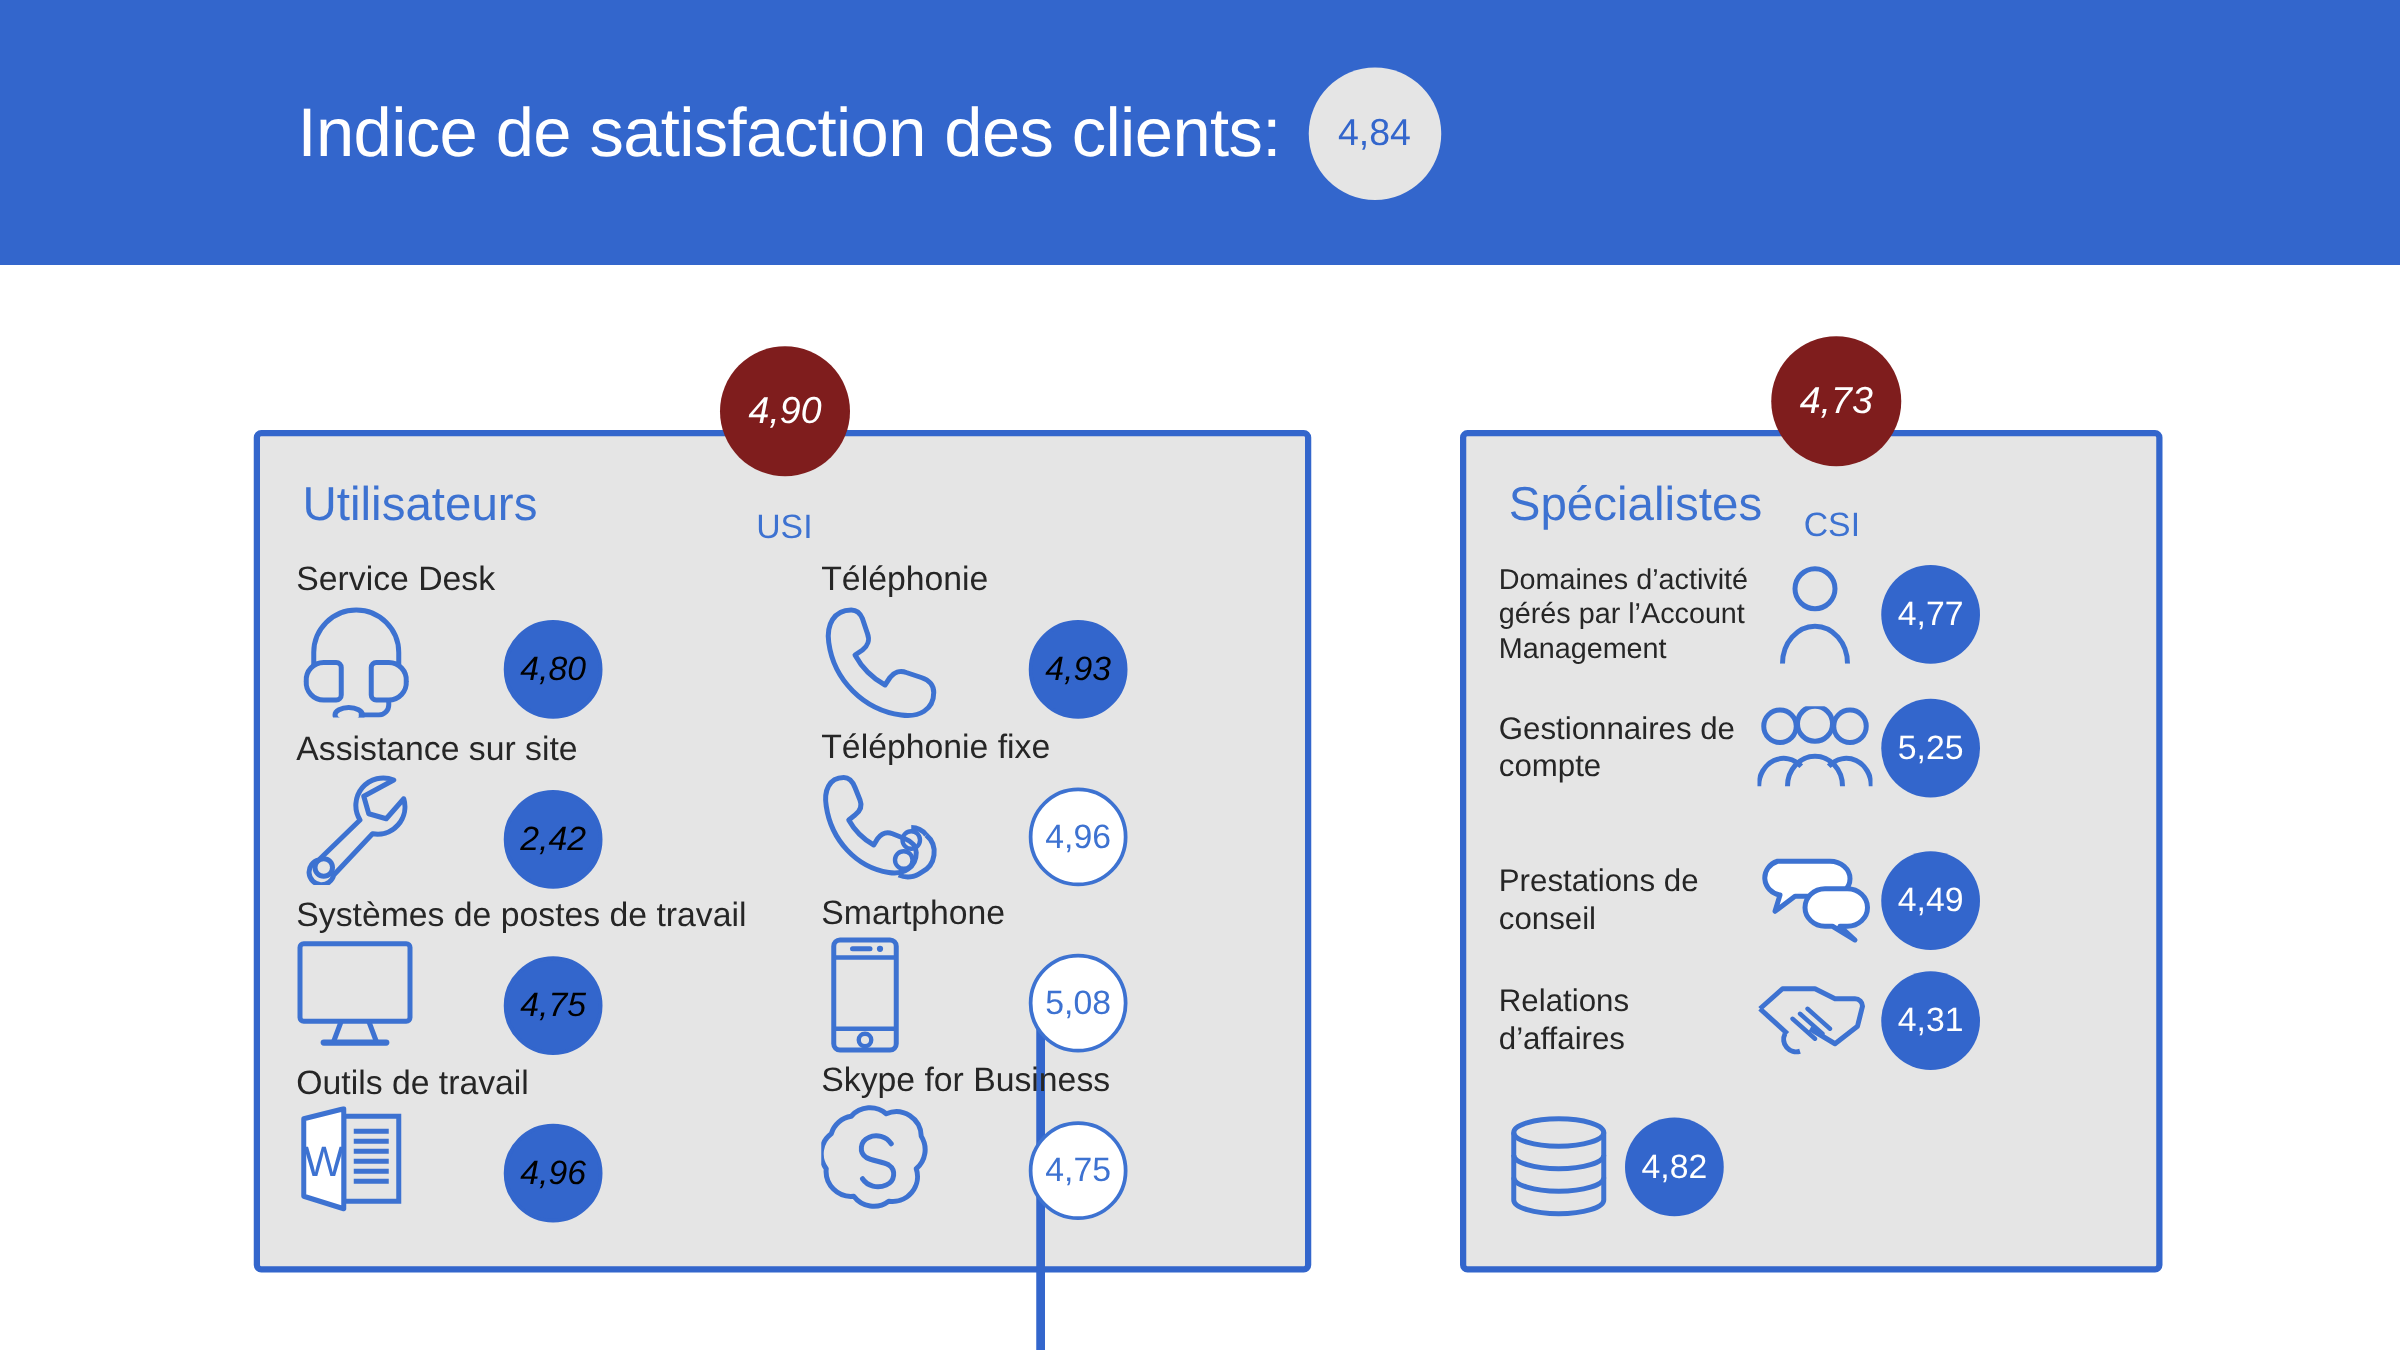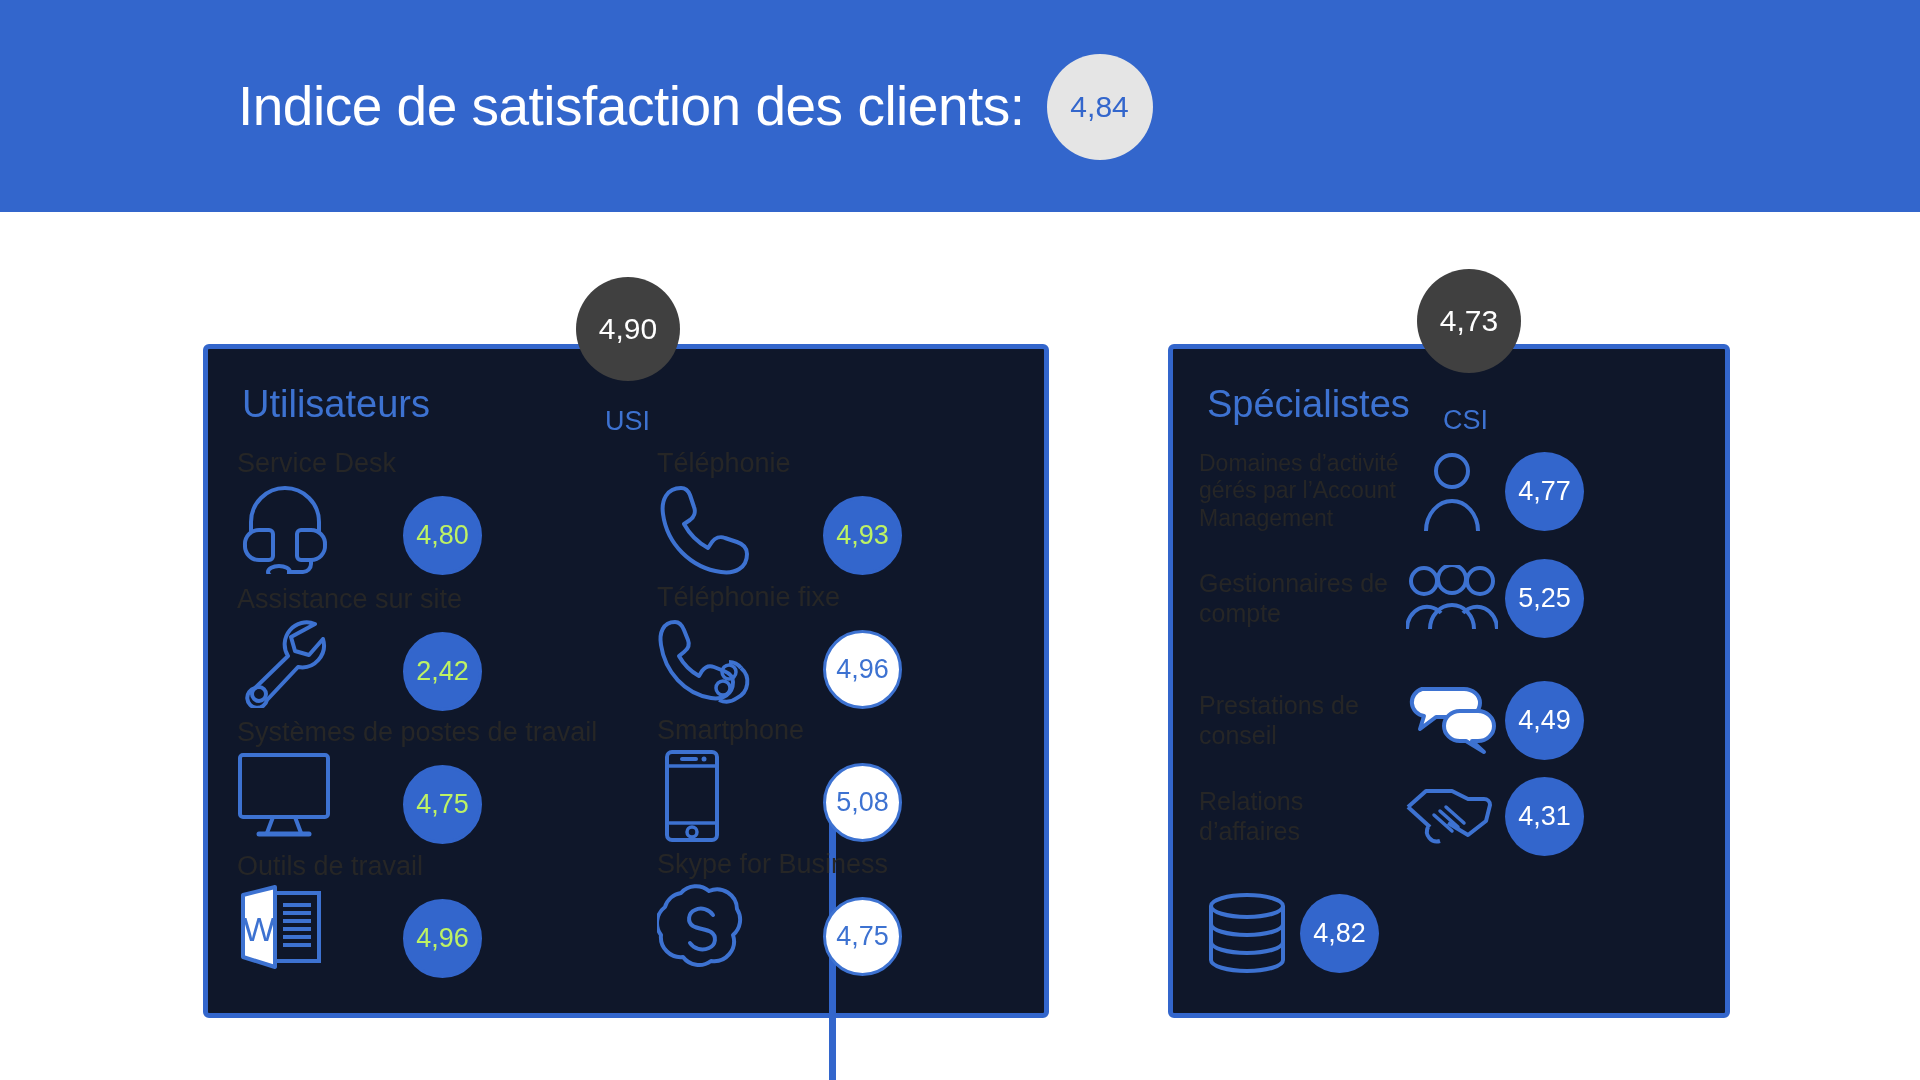--- a/index.html
+++ b/index.html
@@ -31,41 +31,42 @@
     display:flex;align-items:center;justify-content:center;
     font-size:30px;line-height:1;
     margin-top:2px;
   }
 
   
   .panel{
     position:absolute;
     border:5px solid #3366cc;
     border-radius:6px;
-    background:#0f172a;
+    background:#e5e5e5;
     box-sizing:border-box;
   }
   #panel-users{ left:203px; top:344px; width:846px; height:674px; }
   #panel-specialists{ left:1168px; top:344px; width:562px; height:674px; }
 
   .panel-title{
     position:absolute;
     font-size:38px;color:#3d72d1;font-weight:400;line-height:1;
   }
   #panel-users .panel-title{ left:34px; top:36px; }
   #panel-specialists .panel-title{ left:34px; top:36px; }
 
   
   .panel-badge{
     position:absolute;
     width:104px;height:104px;border-radius:50%;
-    background:#404040;color:#ffffff;
+    background:#7f1d1d;color:#ffffff;
     display:flex;align-items:center;justify-content:center;
     font-size:30px;line-height:1;
     z-index:5;
+    font-style:italic;
   }
   #badge-usi{ left:576px; top:277px; }
   #badge-csi{ left:1417px; top:269px; }
 
   
   .group-code{
     position:absolute;font-size:27px;color:#3d72d1;line-height:1;
   }
   #label-usi{ left:605px; top:408px; }
   #label-csi{ left:1443px; top:407px; }
@@ -82,21 +83,21 @@
     position:absolute;top:0;left:0;
     font-size:27px;color:#262626;line-height:1.18;white-space:nowrap;
   }
   .u-icon{ position:absolute; left:0; top:34px; }
   .u-badge{
     position:absolute;
     width:79px;height:79px;border-radius:50%;
     display:flex;align-items:center;justify-content:center;
     font-size:27px;line-height:1;box-sizing:border-box;
   }
-  .badge-filled{ background:#3366cc;color:#bef264;border:3px solid #3366cc; }
+  .badge-filled{ background:#3366cc;color:#000000;border:3px solid #3366cc;font-style:italic; }
   .badge-outline{ background:#ffffff;color:#3d72d1;border:3px solid #3d72d1; }
 
   
   #u-servicedesk   { left:237px; top:448px; }
   #u-assistance    { left:237px; top:584px; }
   #u-postes        { left:237px; top:717px; }
   #u-outils        { left:237px; top:851px; }
   #u-servicedesk .u-badge,
   #u-assistance  .u-badge,
   #u-postes      .u-badge,

